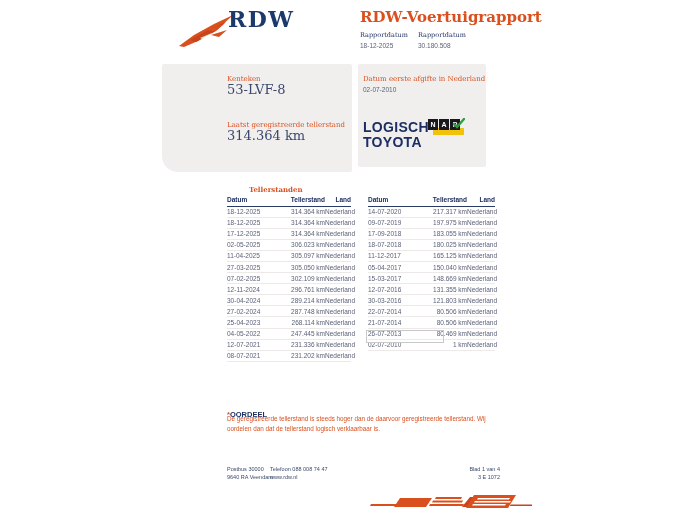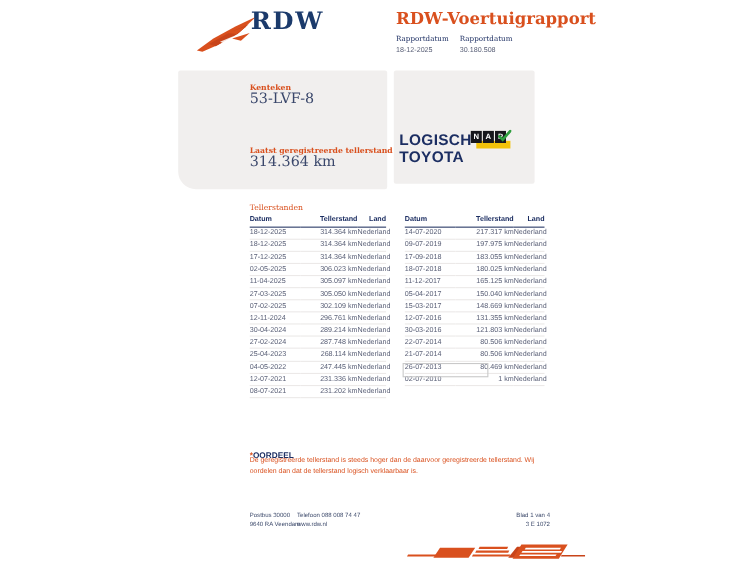--- a/index.html
+++ b/index.html
@@ -16,27 +16,27 @@
   .rdw-word{font-family:"DejaVu Serif",serif;font-weight:bold;font-size:22px;
             letter-spacing:1.5px;color:#1b3a6b;}
   .doc-title{font-family:"DejaVu Serif",serif;font-weight:bold;font-size:15px;color:var(--orange);}
   .meta-label{font-size:6.5px;font-weight:normal;color:var(--navy);font-family:"DejaVu Serif",serif;}
   .meta-value{font-size:6.5px;color:var(--text-gray);margin-top:3px;}
 
   
   .panel{background:var(--panel);}
   .panel-left{left:162px;top:64px;width:190px;height:108px;border-radius:2px 2px 2px 16px;}
   .panel-right{left:358px;top:64px;width:128px;height:103px;border-radius:2px;}
-  .fld-label{font-family:"DejaVu Serif",serif;font-weight:bold;font-size:7px;color:var(--orange);}
+  .fld-label{font-family:"DejaVu Serif",serif;font-weight:normal;font-size:7px;color:var(--orange);}
   .fld-value{font-family:"DejaVu Serif",serif;font-size:13px;color:var(--val);line-height:14px;}
   .fld-value-sm{font-size:6.5px;color:var(--text-gray);}
   .verdict{font-size:14px;font-weight:bold;letter-spacing:.3px;color:var(--navy);line-height:15px;}
 
   
-  .section-label{font-family:"DejaVu Serif",serif;font-weight:normal;font-size:7px;color:var(--orange);}
+  .section-label{font-family:"DejaVu Serif",serif;font-weight:bold;font-size:7px;color:var(--orange);margin-left:22px;}
   table.odo{border-collapse:collapse;table-layout:fixed;font-size:6.5px;color:var(--text-gray);}
   table.odo th{font-size:6.5px;font-weight:bold;color:var(--navy);text-align:left;
                border-bottom:1px solid #2a3a66;padding:2px 0 2.5px;}
   table.odo th.r, table.odo td.r{text-align:right;}
   table.odo td{border-bottom:1px solid var(--line);padding:1.6px 0 1.5px;white-space:nowrap;}
 
   .annot-box{border:1px solid #c9c9c9;background:transparent;}
 
   
   .foot-title{font-size:7.5px;font-weight:bold;color:var(--navy);}
@@ -79,25 +79,29 @@
     <div class="meta-value">30.180.508</div>
   </div>
 
   <div class="abs panel panel-left"></div>
   <div class="abs panel panel-right"></div>
 
   <div class="abs" style="left:227px;top:75px">
     <div class="fld-label">Kenteken</div>
     <div class="fld-value">53-LVF-8</div>
   </div>
-  <div class="abs" style="left:227px;top:132px">
+  <div class="abs" style="left:227px;top:121px">
     <div class="fld-label">Laatst geregistreerde tellerstand</div>
     <div class="fld-value">314.364 km</div>
   </div>
 
+  <div class="abs" style="left:363px;top:75px">
+    <div class="fld-label">Datum eerste afgifte in Nederland</div>
+    <div class="fld-value-sm" style="margin-top:3px">02-07-2010</div>
+  </div>
   <div class="abs verdict" style="left:363px;top:120px">
     <div>LOGISCH*</div>
     <div>TOYOTA</div>
   </div>
 
   <div class="nap">
     <div class="ybar"></div>
     <div class="sq" style="left:0">N</div>
     <div class="sq" style="left:11px">A</div>
     <div class="sq" style="left:22px">P</div>

